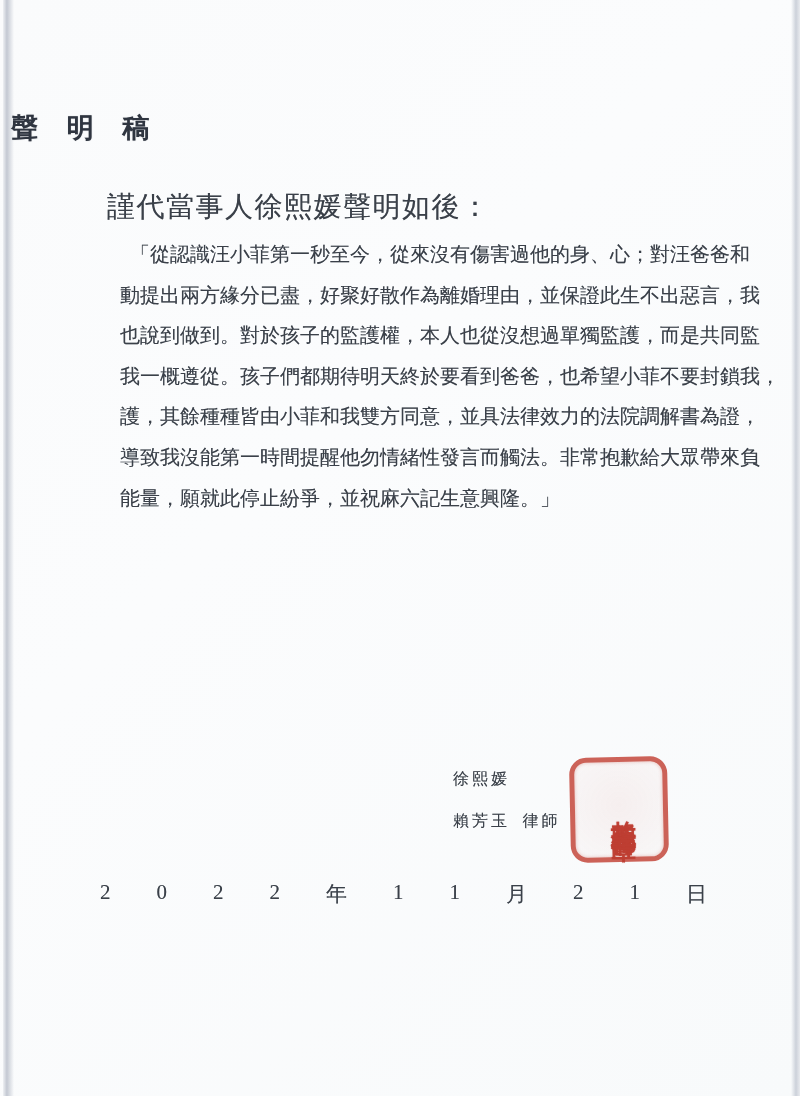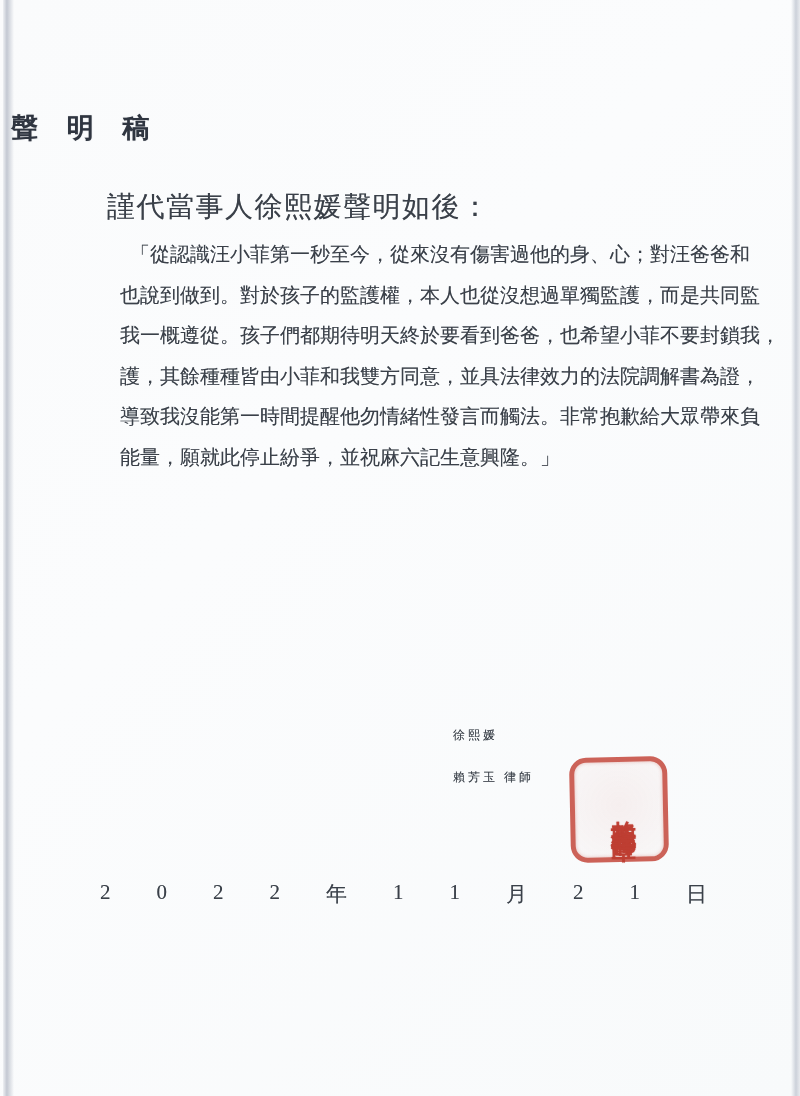--- a/index.html
+++ b/index.html
@@ -48,23 +48,24 @@
     white-space: nowrap;
     margin-left: 20px;
   }
   .statement { top: 234px; }
   .statement .line:first-child { text-indent: 10px; }
   .statement .line:last-child,
   .closing .line:last-child { text-align-last: left; white-space: normal; }
   .closing { top: 593px; }
   .closing .line:first-child { text-indent: 41px; }
   .signatures {
-    position: absolute; left: 453px; top: 720px;
-    font-size: 12px; letter-spacing: 3px;
+    position: absolute; left: 453px; top: 765px;
+    font-size: 16px; letter-spacing: 3px;
     text-shadow: 0 0 0.6px rgba(58,64,73,0.45);
+    font-family: Liberation Mono, monospace;
   }
   .signatures .sig-line { height: 42px; line-height: 30px; }
   .seal {
     position: absolute; left: 570px; top: 757px;
     width: 98px; height: 105px;
     border: 5px solid rgba(196,72,60,0.85);
     border-radius: 17px;
     transform: rotate(-1.2deg);
     background: radial-gradient(circle at 50% 45%, rgba(205,80,65,0.07), rgba(205,80,65,0.02));
     box-shadow: inset 0 0 4px rgba(196,72,60,0.35);
@@ -94,20 +95,21 @@
 <div class="page">
   <div class="edge-left"></div>
   <div class="edge-right"></div>
 
   <div class="doc-title">聲 明 稿</div>
 
   <div class="intro-line">謹代當事人徐熙媛聲明如後：</div>
 
   <div class="para statement">
       <div class="line">「從認識汪小菲第一秒至今，從來沒有傷害過他的身、心；對汪爸爸和</div>
+      <div class="line">動提出兩方緣分已盡，好聚好散作為離婚理由，並保證此生不出惡言，我</div>
       <div class="line">也說到做到。對於孩子的監護權，本人也從沒想過單獨監護，而是共同監</div>
       <div class="line">我一概遵從。孩子們都期待明天終於要看到爸爸，也希望小菲不要封鎖我，</div>
       <div class="line">護，其餘種種皆由小菲和我雙方同意，並具法律效力的法院調解書為證，</div>
       <div class="line">導致我沒能第一時間提醒他勿情緒性發言而觸法。非常抱歉給大眾帶來負</div>
       <div class="line">能量，願就此停止紛爭，並祝麻六記生意興隆。」</div>
     </div>
 
 
   <div class="signatures">
       <div class="sig-line">徐熙媛</div>

